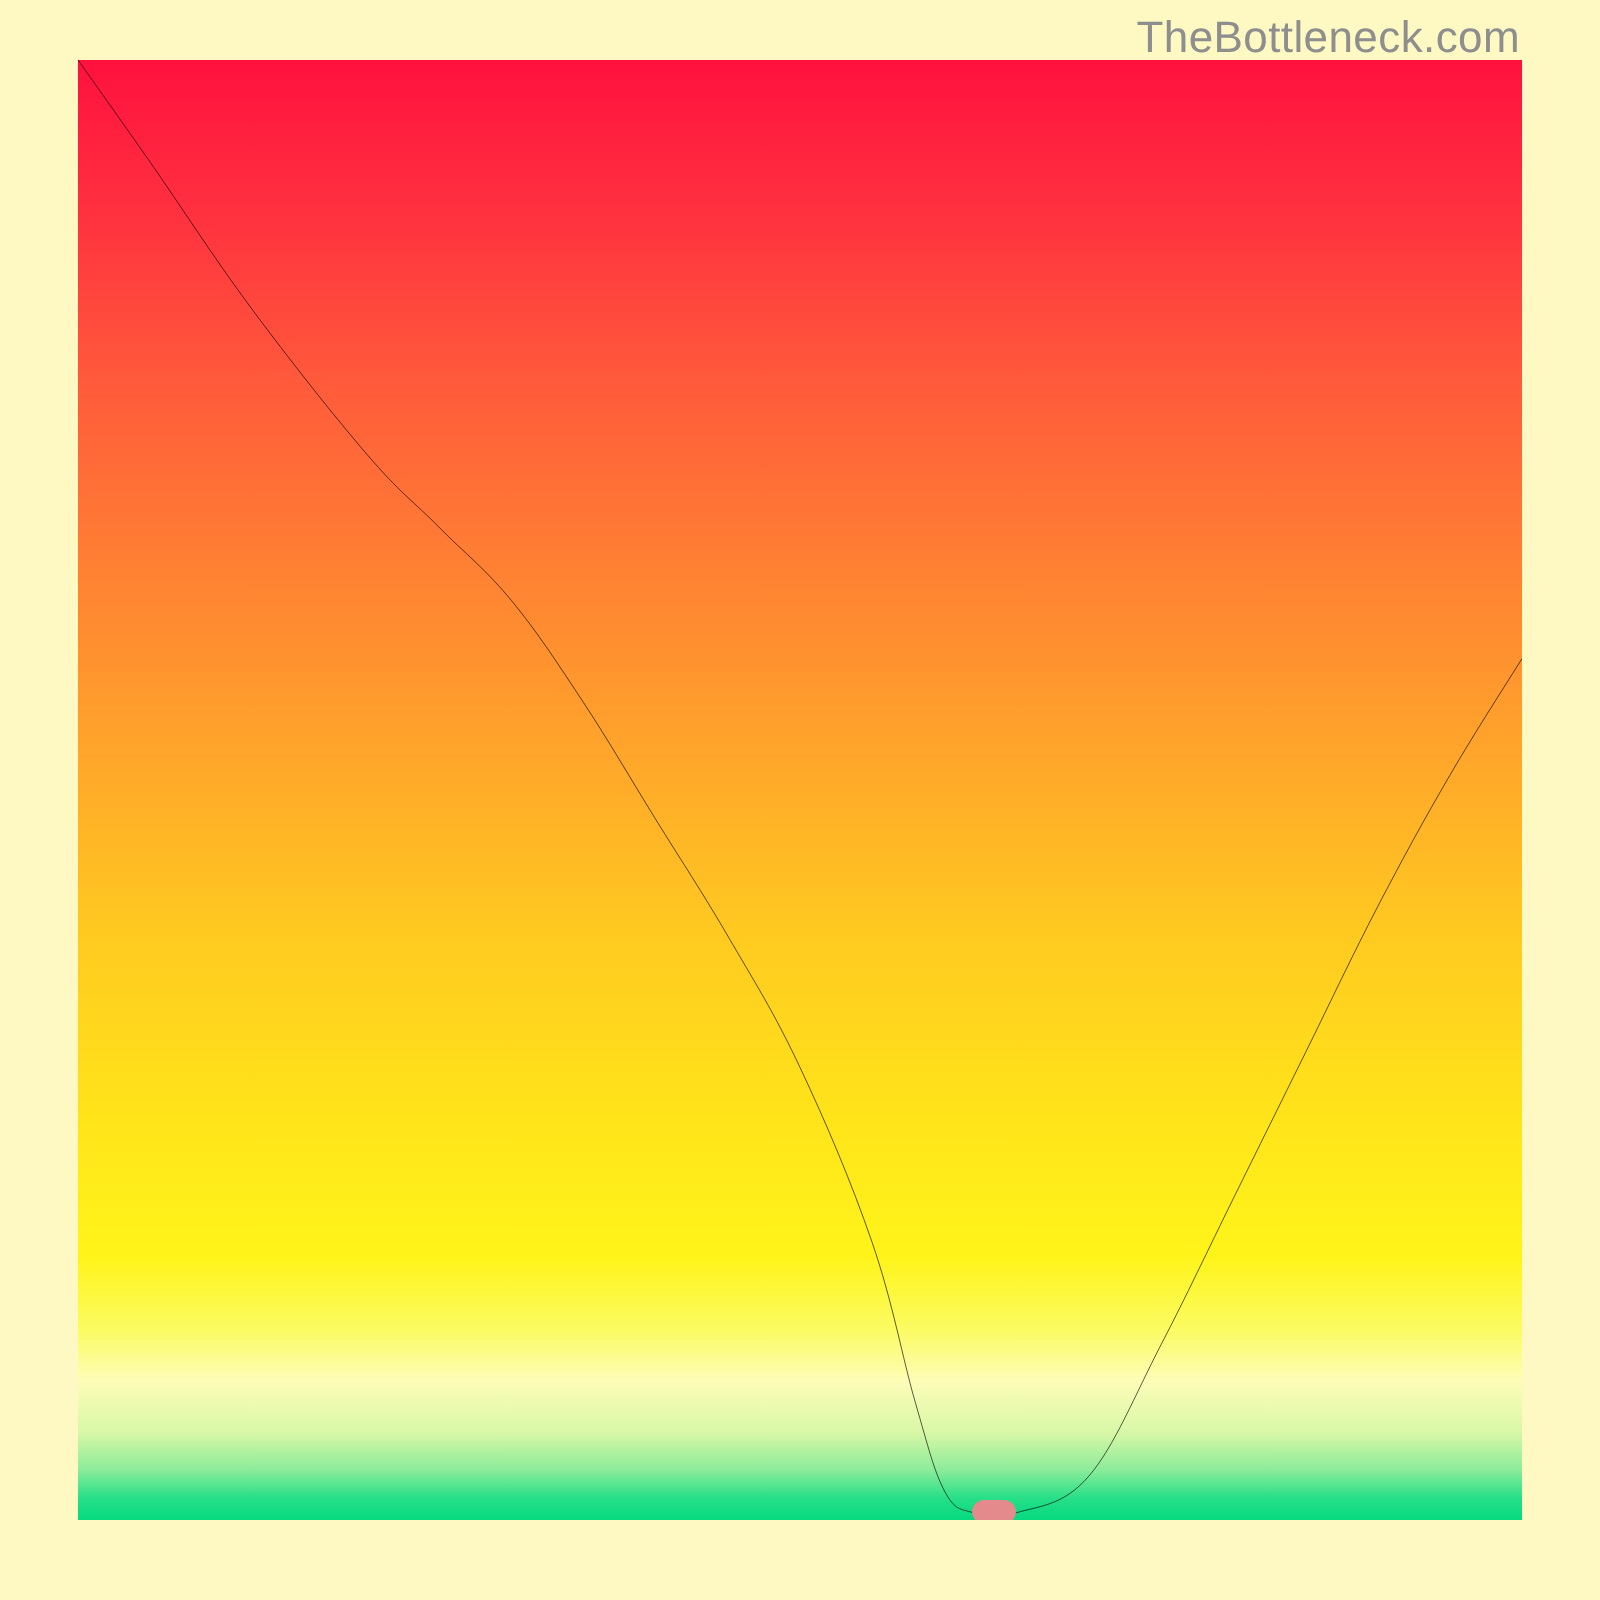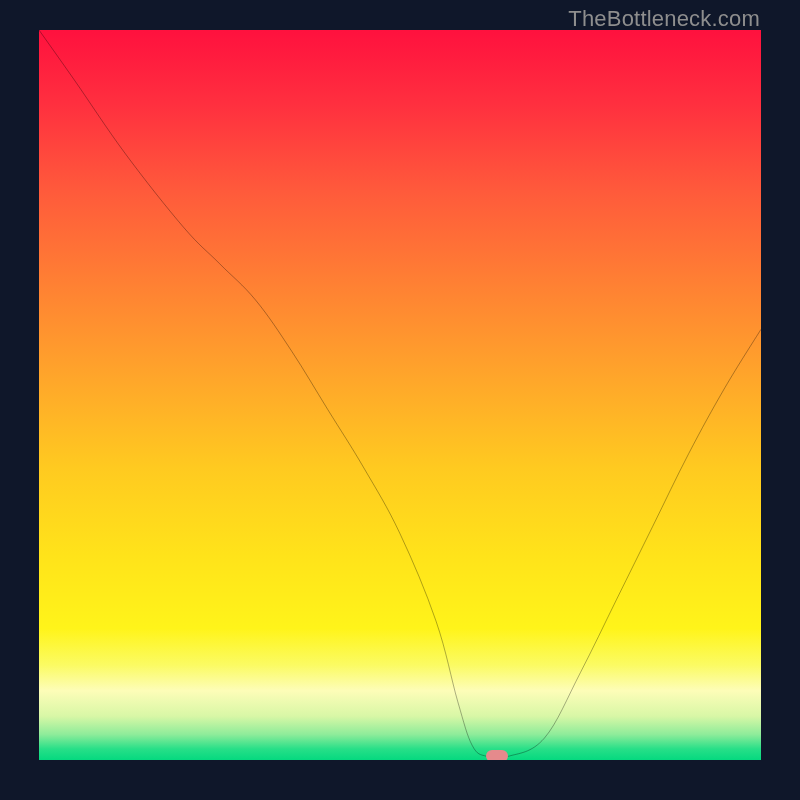--- a/index.html
+++ b/index.html
@@ -9,21 +9,21 @@
     height: 800px;
     background: #000000;
     overflow: hidden;
   }
   .frame {
     position: absolute;
     left: 0;
     top: 0;
     width: 800px;
     height: 800px;
-    background: #0f172a;
+    background: #fef9c3;
   }
   .plot-area {
     position: absolute;
     left: 39px;
     top: 30px;
     width: 722px;
     height: 730px;
     overflow: hidden;
   }
   .gradient {

